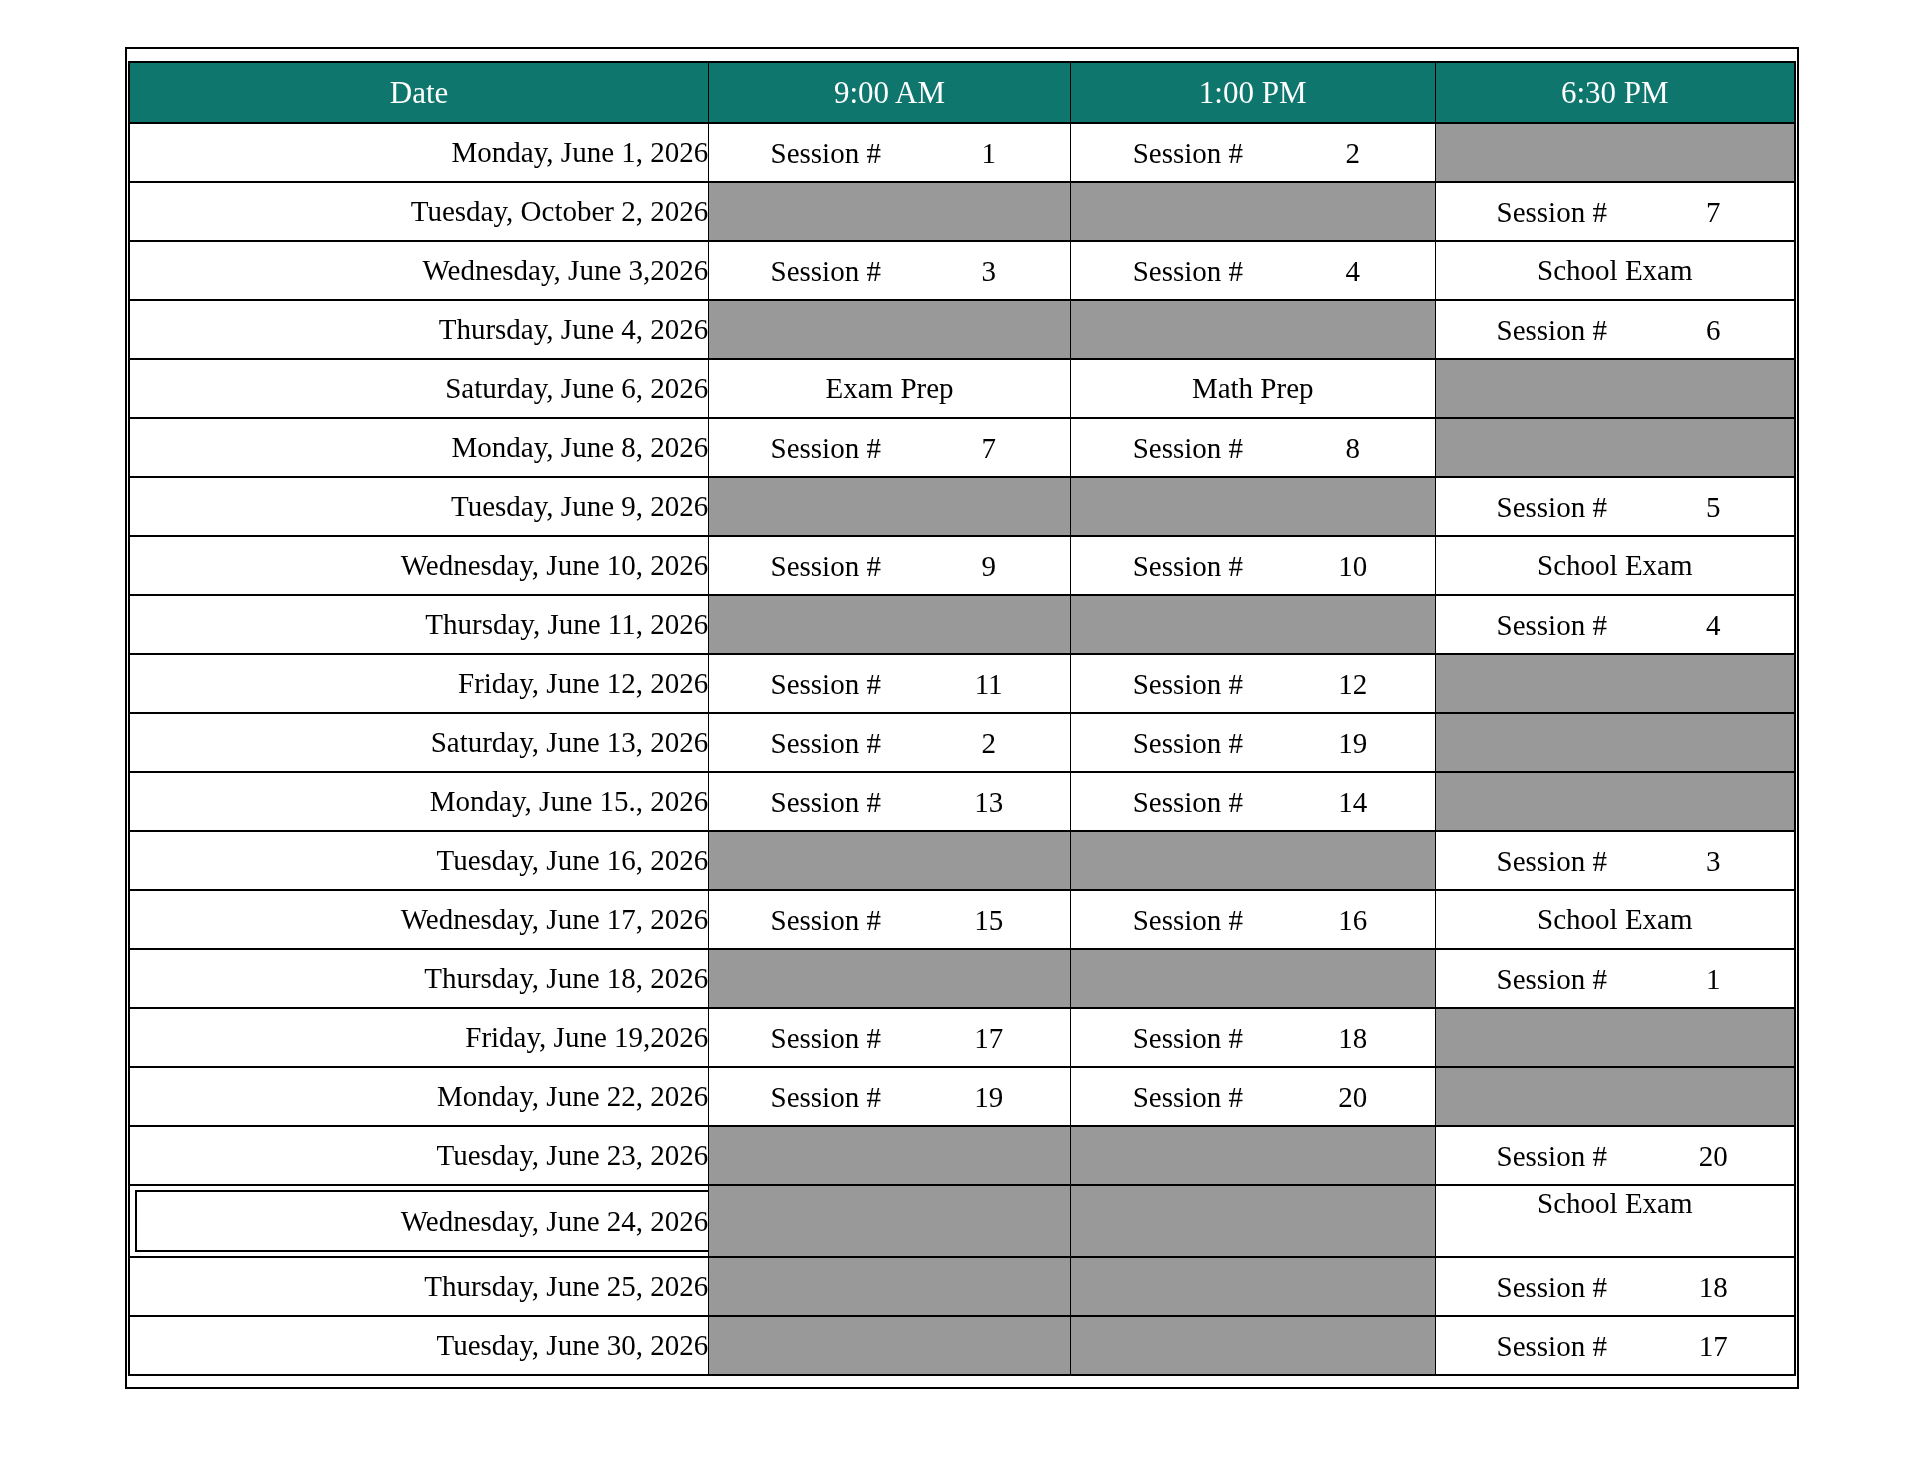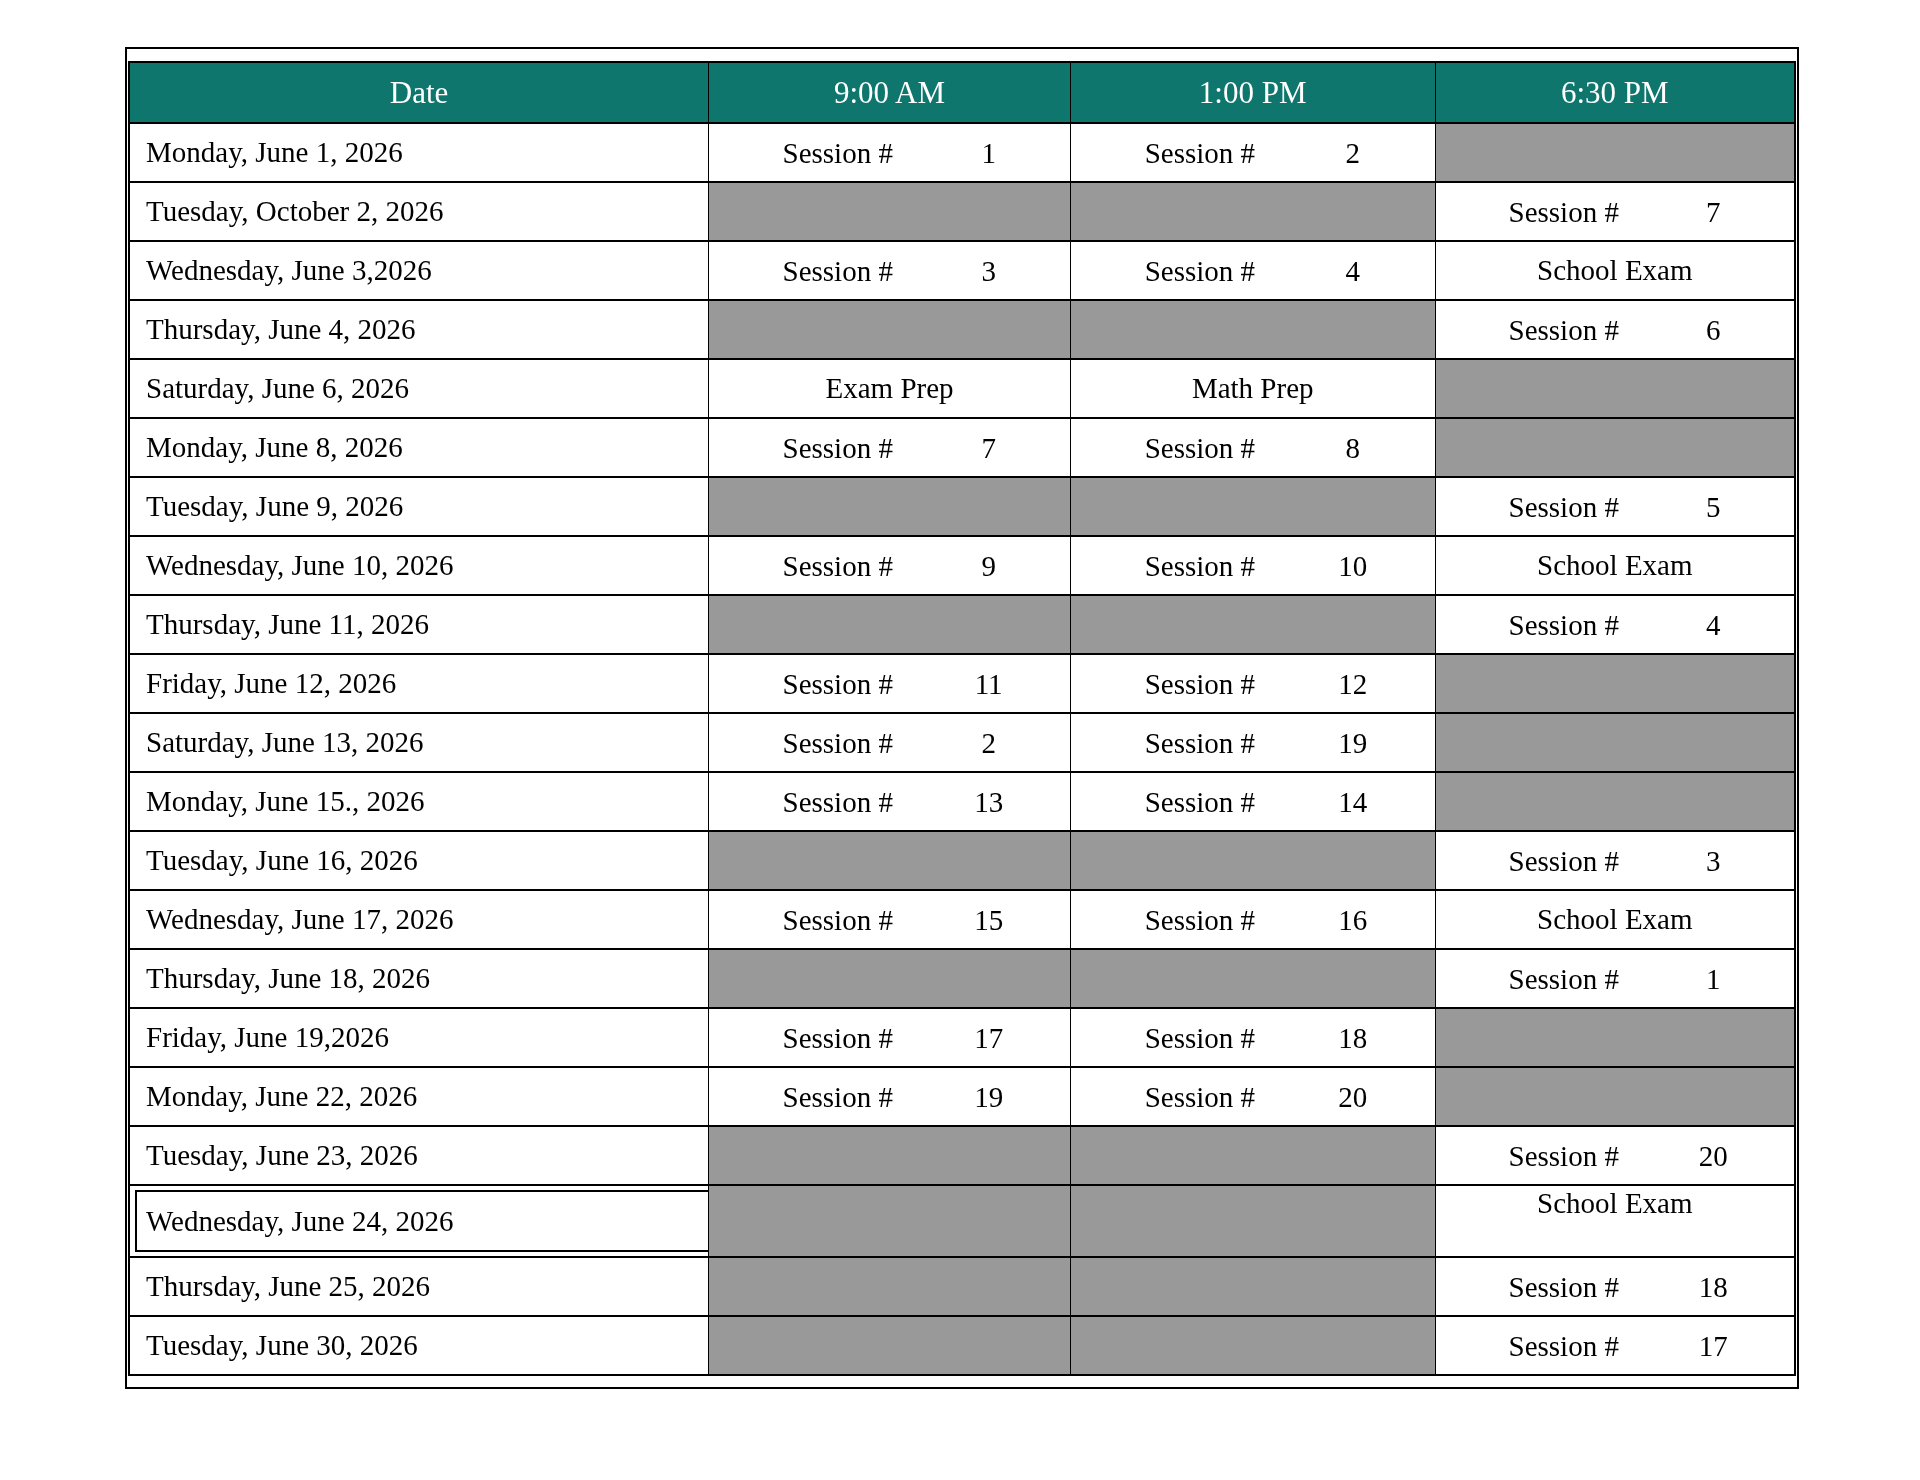--- a/index.html
+++ b/index.html
@@ -45,32 +45,31 @@
     border-bottom-width:2px;
     height:57px;
     font-size:29px;
     background:#fff;
     vertical-align:middle;
     overflow:hidden;
     padding:0;
   }
   tr.tall td{height:70px;}
   td.date-cell{
-    text-align:left;
-    padding-left:16px;
+    text-align:right;
+    padding-left:8px;
     position:relative;
   }
   td.blocked{background:#999999;}
   td.session-cell{position:relative;}
   .sess{position:absolute;top:0;left:0;right:0;bottom:0;}
   .sess .lbl{
     position:absolute;left:17%;top:50%;
     transform:translateY(-50%);
     white-space:nowrap;
-    margin-left:12px;
   }
   .sess .num{
     position:absolute;left:77.5%;top:50%;
     transform:translate(-50%,-50%);
     white-space:nowrap;
   }
   td.text-cell{text-align:center;}
   td.text-cell.vtop{vertical-align:top;}
   td.text-cell.vtop span{display:inline-block;padding-top:1px;}
   .sel-box{

